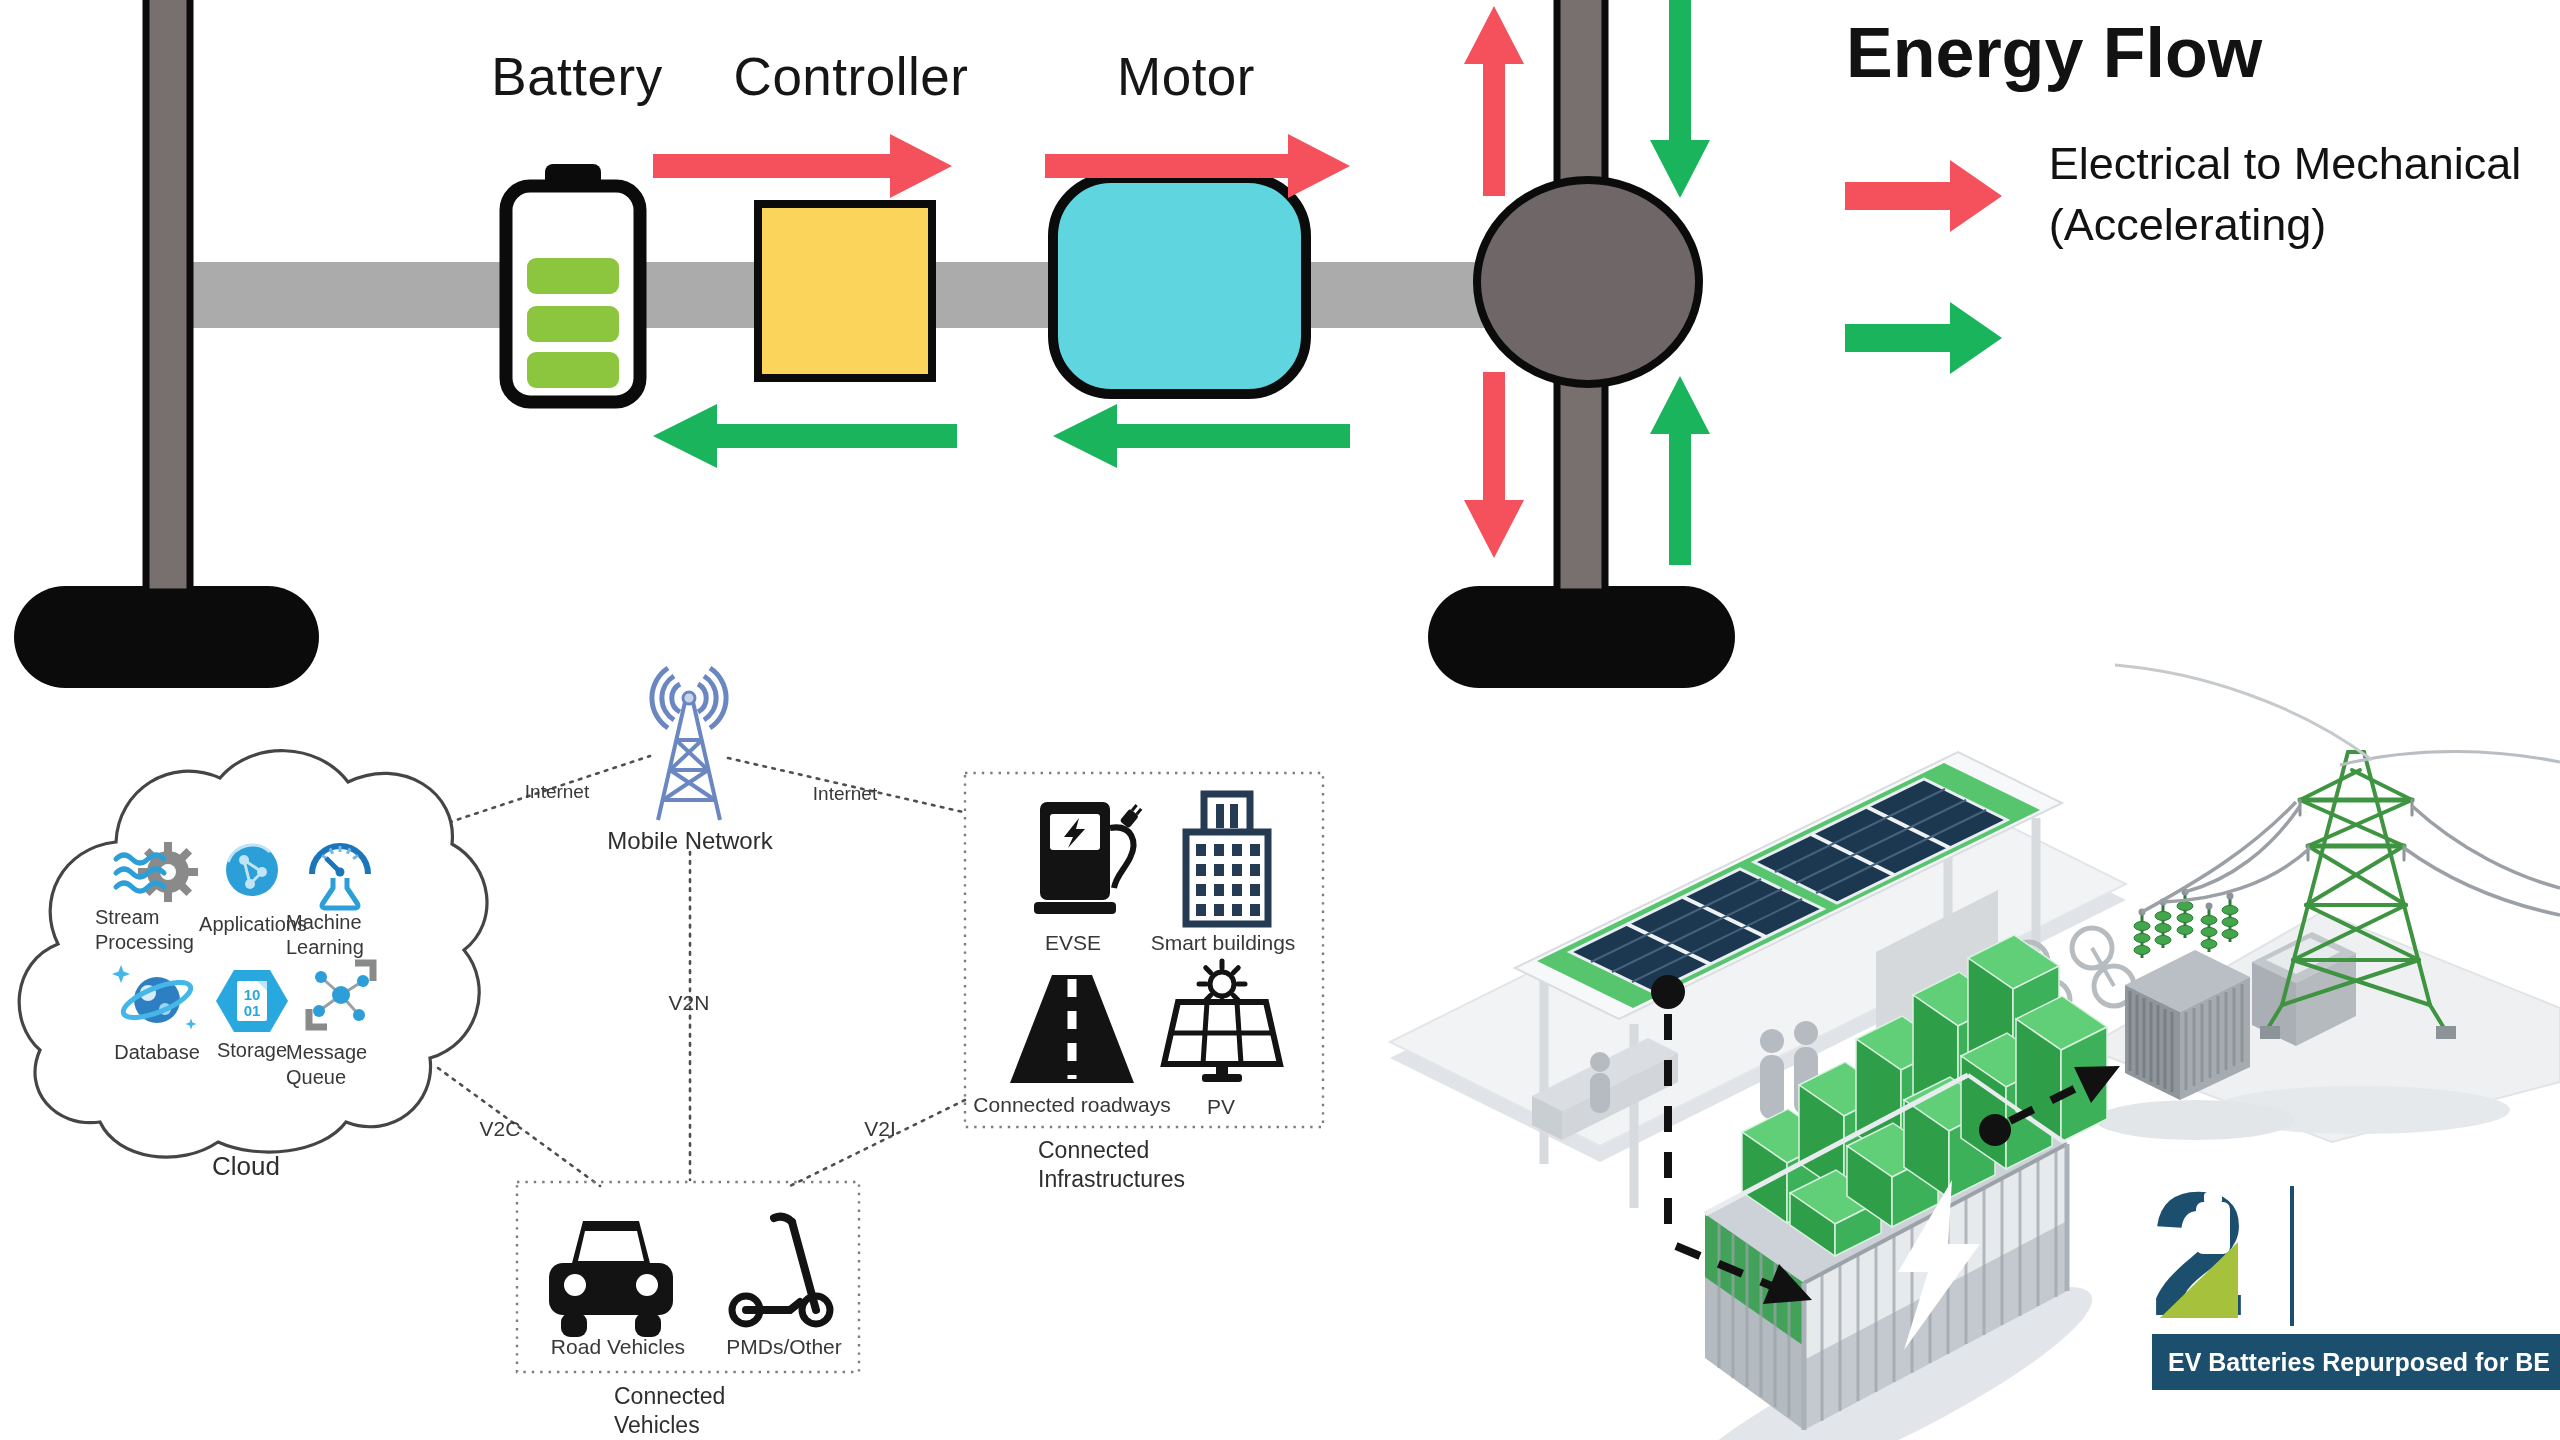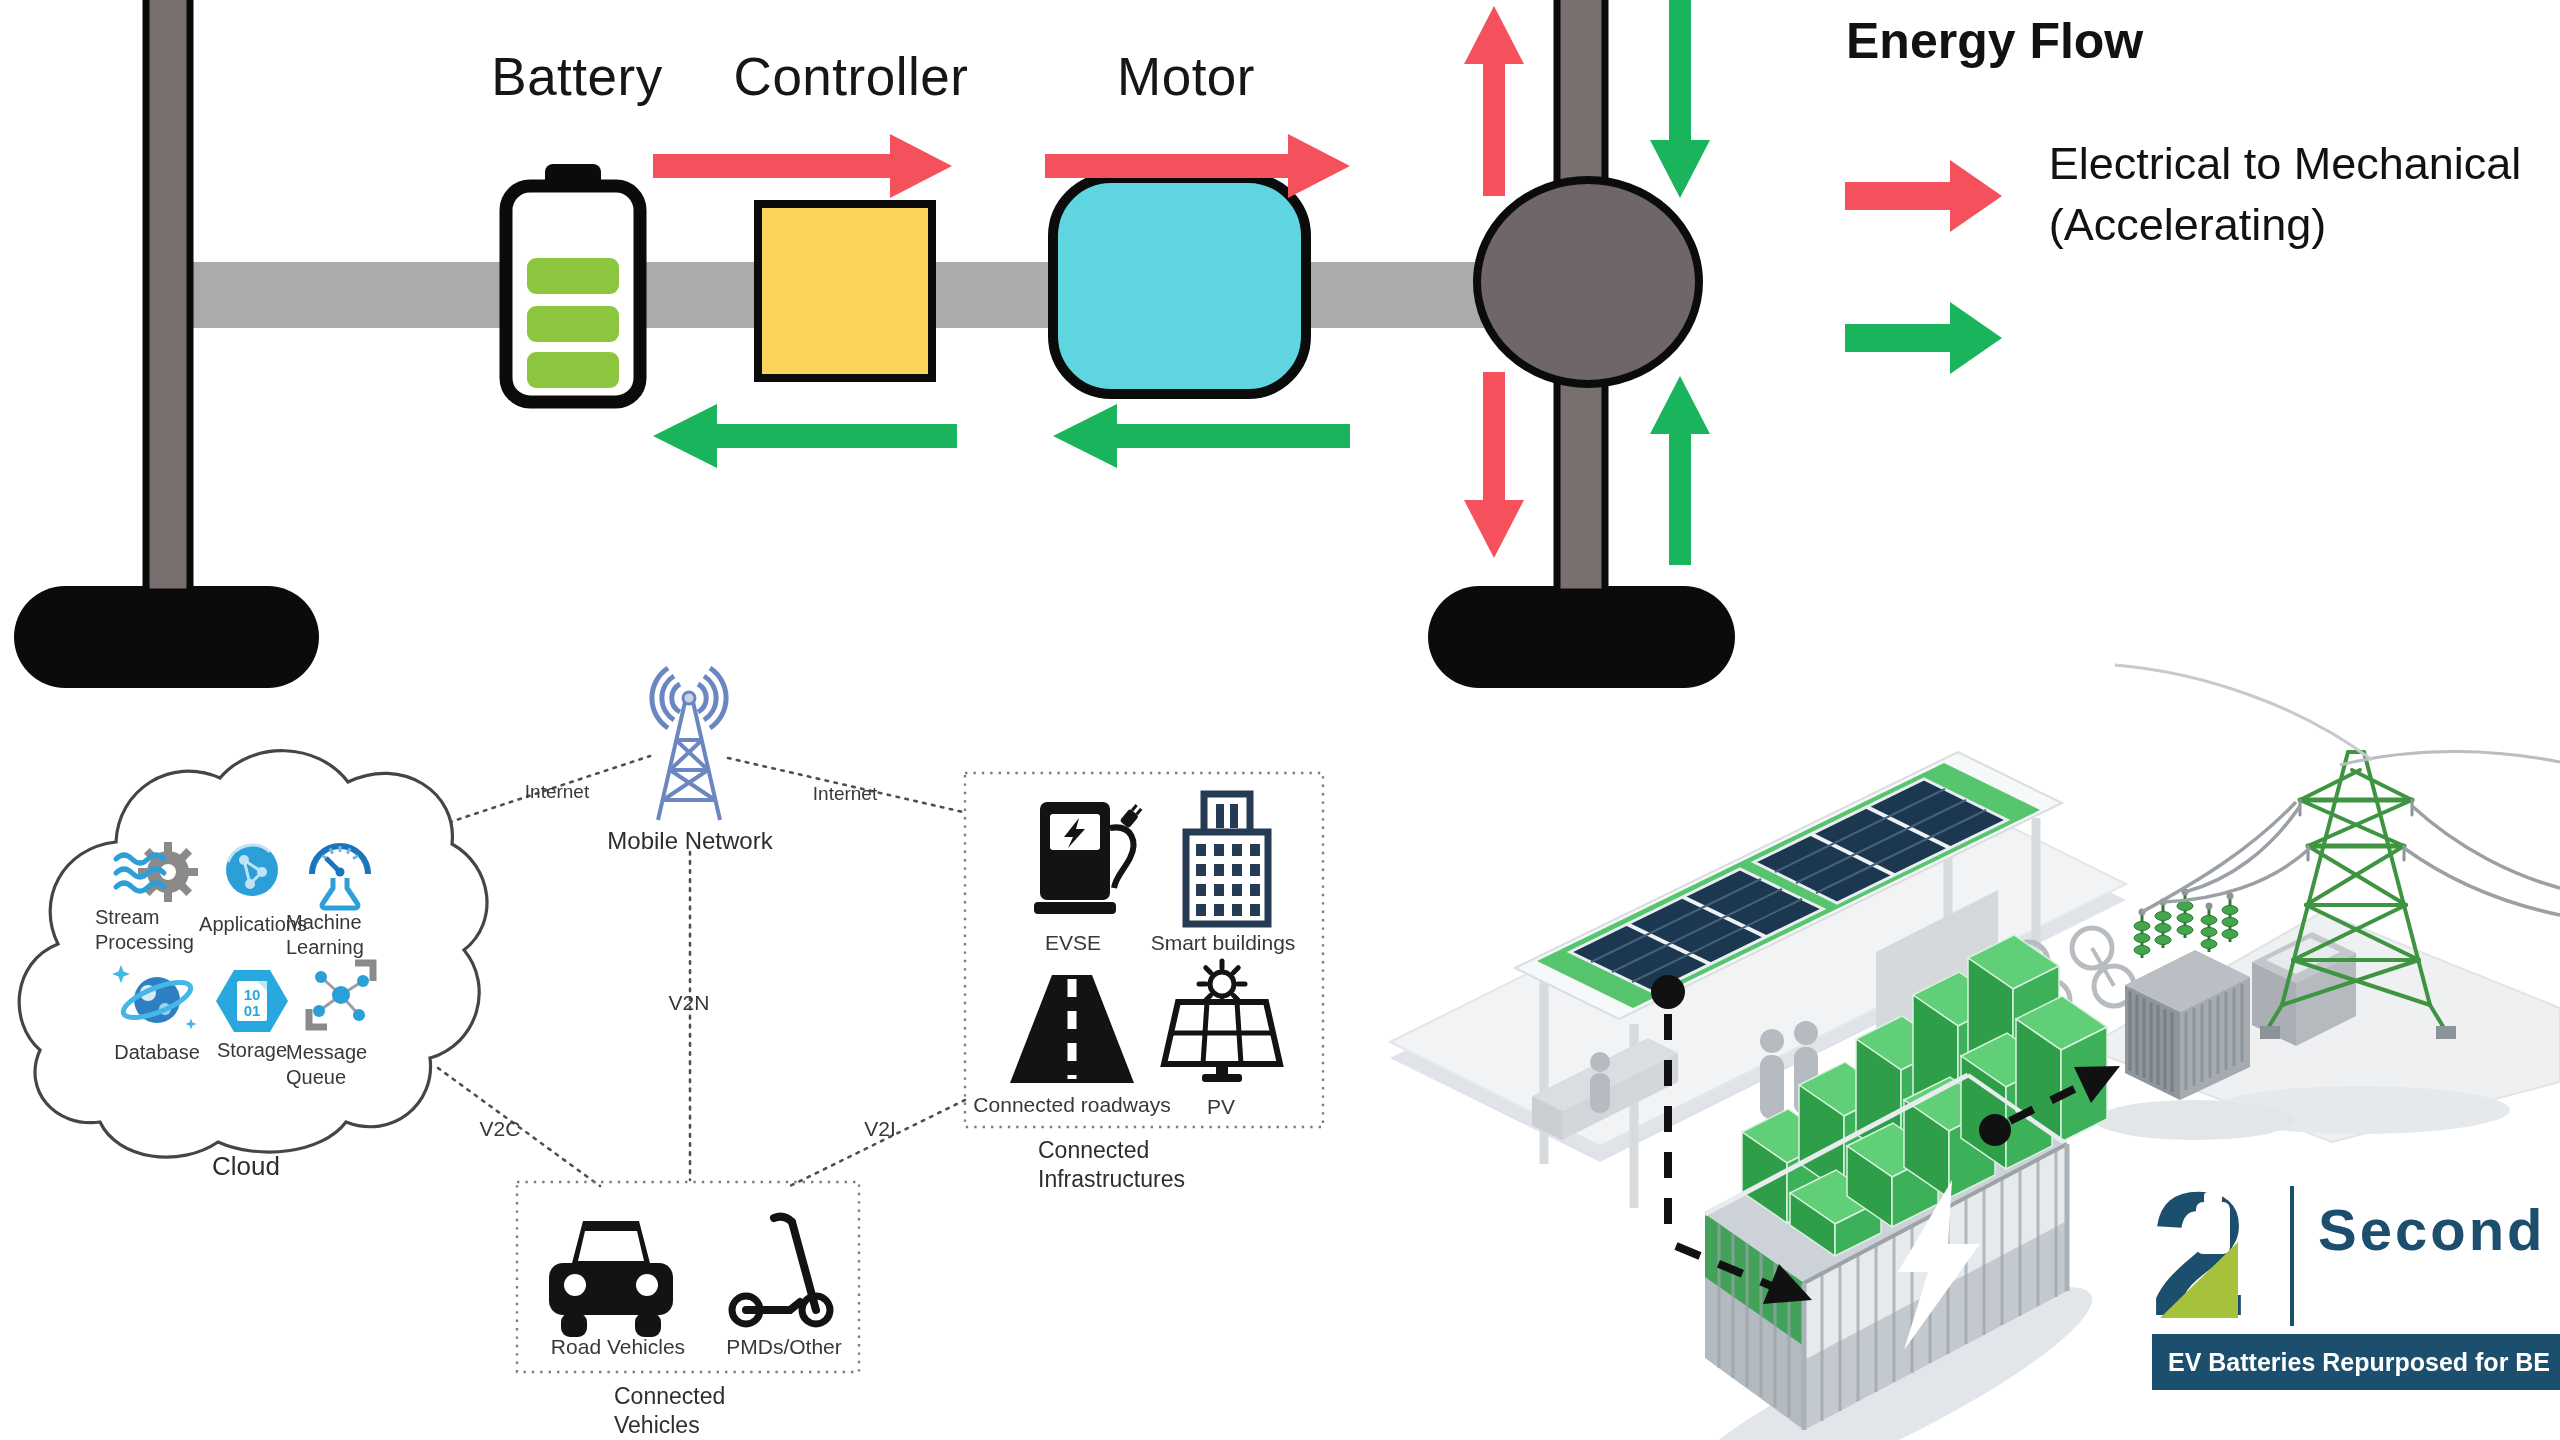--- a/index.html
+++ b/index.html
@@ -1,21 +1,21 @@
 <!DOCTYPE html>
 <html><head>
 <meta charset="utf-8">
 <style>
   html,body{margin:0;padding:0;width:2560px;height:1440px;overflow:hidden;background:#ffffff}
   .stage{position:absolute;left:0;top:0;width:2560px;height:1440px;font-family:"Liberation Sans",sans-serif}
   .art{position:absolute;left:0;top:0}
   .t{position:absolute;color:#1c1c1c;white-space:nowrap;line-height:1.25}
   .ctr{transform:translateX(-50%);text-align:left}
   .comp{font-size:53px;font-weight:500;color:#161616;letter-spacing:.5px}
-  .legT{font-size:50px;font-weight:600;color:#121212}
+  .legT{font-size:70px;font-weight:600;color:#121212}
   .leg{font-size:45px;font-weight:500;color:#121212;line-height:1.35}
   .s{font-size:20px;color:#383838}
   .s2{font-size:23px;color:#2e2e2e}
   .wrap{white-space:normal}
   .numeral{font-size:176px;font-weight:700;line-height:1;color:#1C4E6E}
   .brand1{font-size:58px;font-weight:700;letter-spacing:3px;color:#1C4E6E}
   .brand2{font-size:95px;font-weight:700;letter-spacing:4px;line-height:.9;color:#A6C23C}
   .banner{position:absolute;background:#1C4E6E;overflow:hidden}
   .banner span{display:block;color:#ffffff;font-weight:700;font-size:25px;line-height:56px;padding-left:16px;white-space:nowrap}
 </style>
@@ -550,18 +550,17 @@
 <div class="t ctr s" style="left:784px;top:1334px;font-size:21px">PMDs/Other</div>
 <div class="t ctr s2 wrap" style="left:689px;top:1382px;width:150px">Connected Vehicles</div>
 
 <div class="t numeral" style="left:2150px;top:1166px">2</div>
 <svg class="art" style="left:2140px;top:1180px" width="120" height="145" viewBox="0 0 120 145">
   <polygon points="20,138 98,138 98,62" fill="#A6C23C"></polygon>
   <rect x="56" y="22" width="34" height="52" rx="7" fill="#ffffff"></rect>
   <rect x="64" y="12" width="18" height="12" rx="4" fill="#ffffff"></rect>
 </svg>
 <div style="position:absolute;left:2290px;top:1186px;width:4px;height:140px;background:#1C4E6E"></div>
-<div class="t brand1" style="left:2318px;top:1194px">Second</div>
 <div class="banner" style="left:2152px;top:1334px;width:412px;height:56px">
   <span>EV Batteries Repurposed for BE</span>
 </div>
 
 </div>
 
 </body></html>

